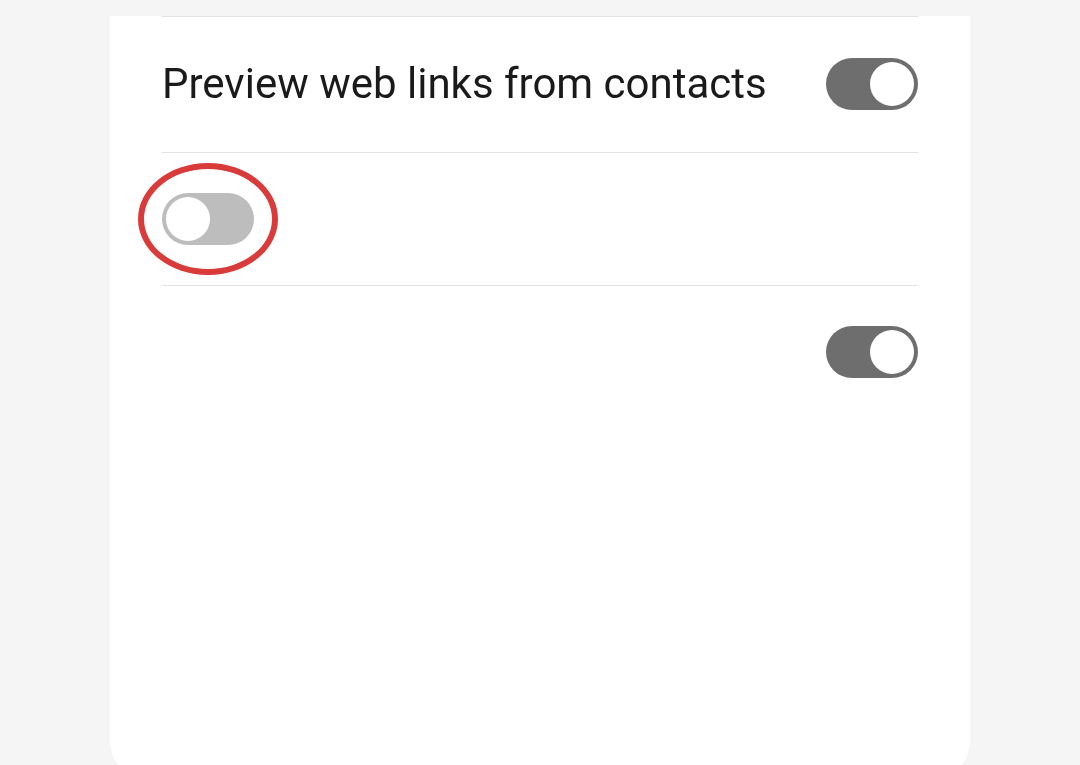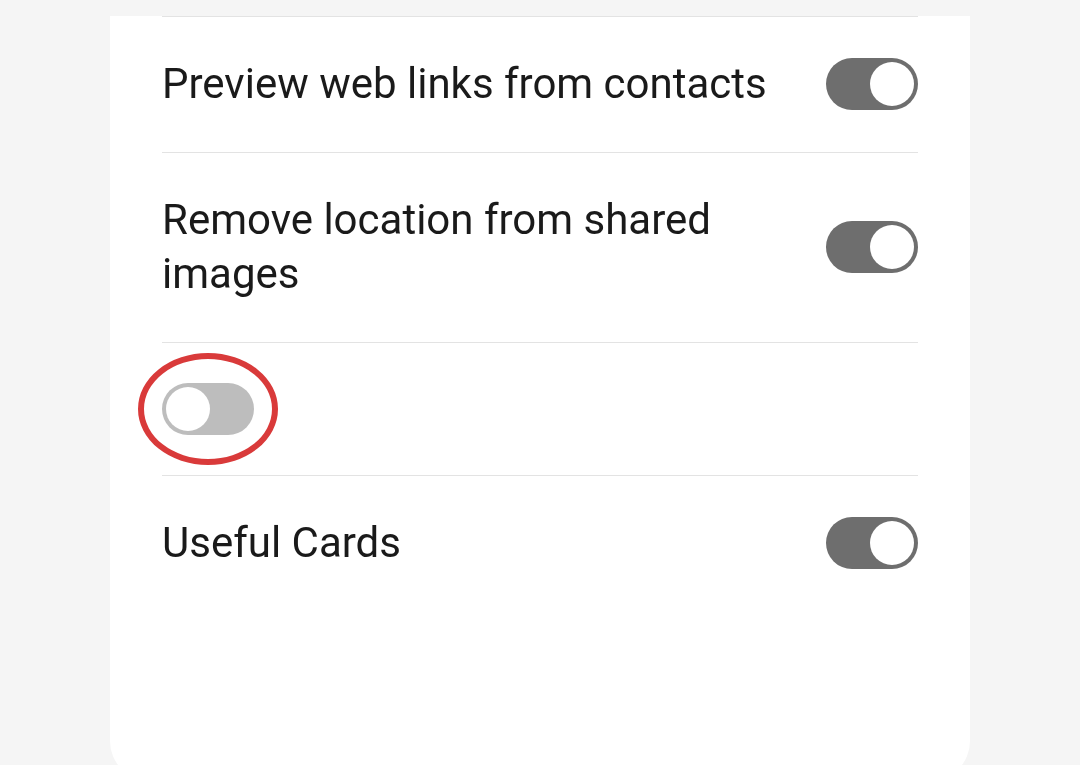--- a/index.html
+++ b/index.html
@@ -112,43 +112,32 @@
       <div class="setting-text">
         <div class="setting-title">Preview web links from contacts</div>
       </div>
       <div class="toggle-wrap">
         <div class="toggle on">
           <div class="toggle-knob"></div>
         </div>
       </div>
     </div>
 
-    <div class="setting-row">
-      <div class="setting-text">
-        <div class="setting-title">Remove location from shared images</div>
-      </div>
-      <div class="toggle-wrap">
-        <div class="toggle on">
-          <div class="toggle-knob"></div>
-        </div>
-      </div>
-    </div>
 
     <div class="setting-row">
       <div class="toggle-wrap">
         <div class="highlight-ring"></div>
         <div class="toggle off">
           <div class="toggle-knob"></div>
         </div>
       </div>
     </div>
 
     <div class="setting-row last">
       <div class="setting-text">
-        <div class="setting-title">Useful Cards</div>
       </div>
       <div class="toggle-wrap">
         <div class="toggle on">
           <div class="toggle-knob"></div>
         </div>
       </div>
     </div>
 
   </div>
 </div>

